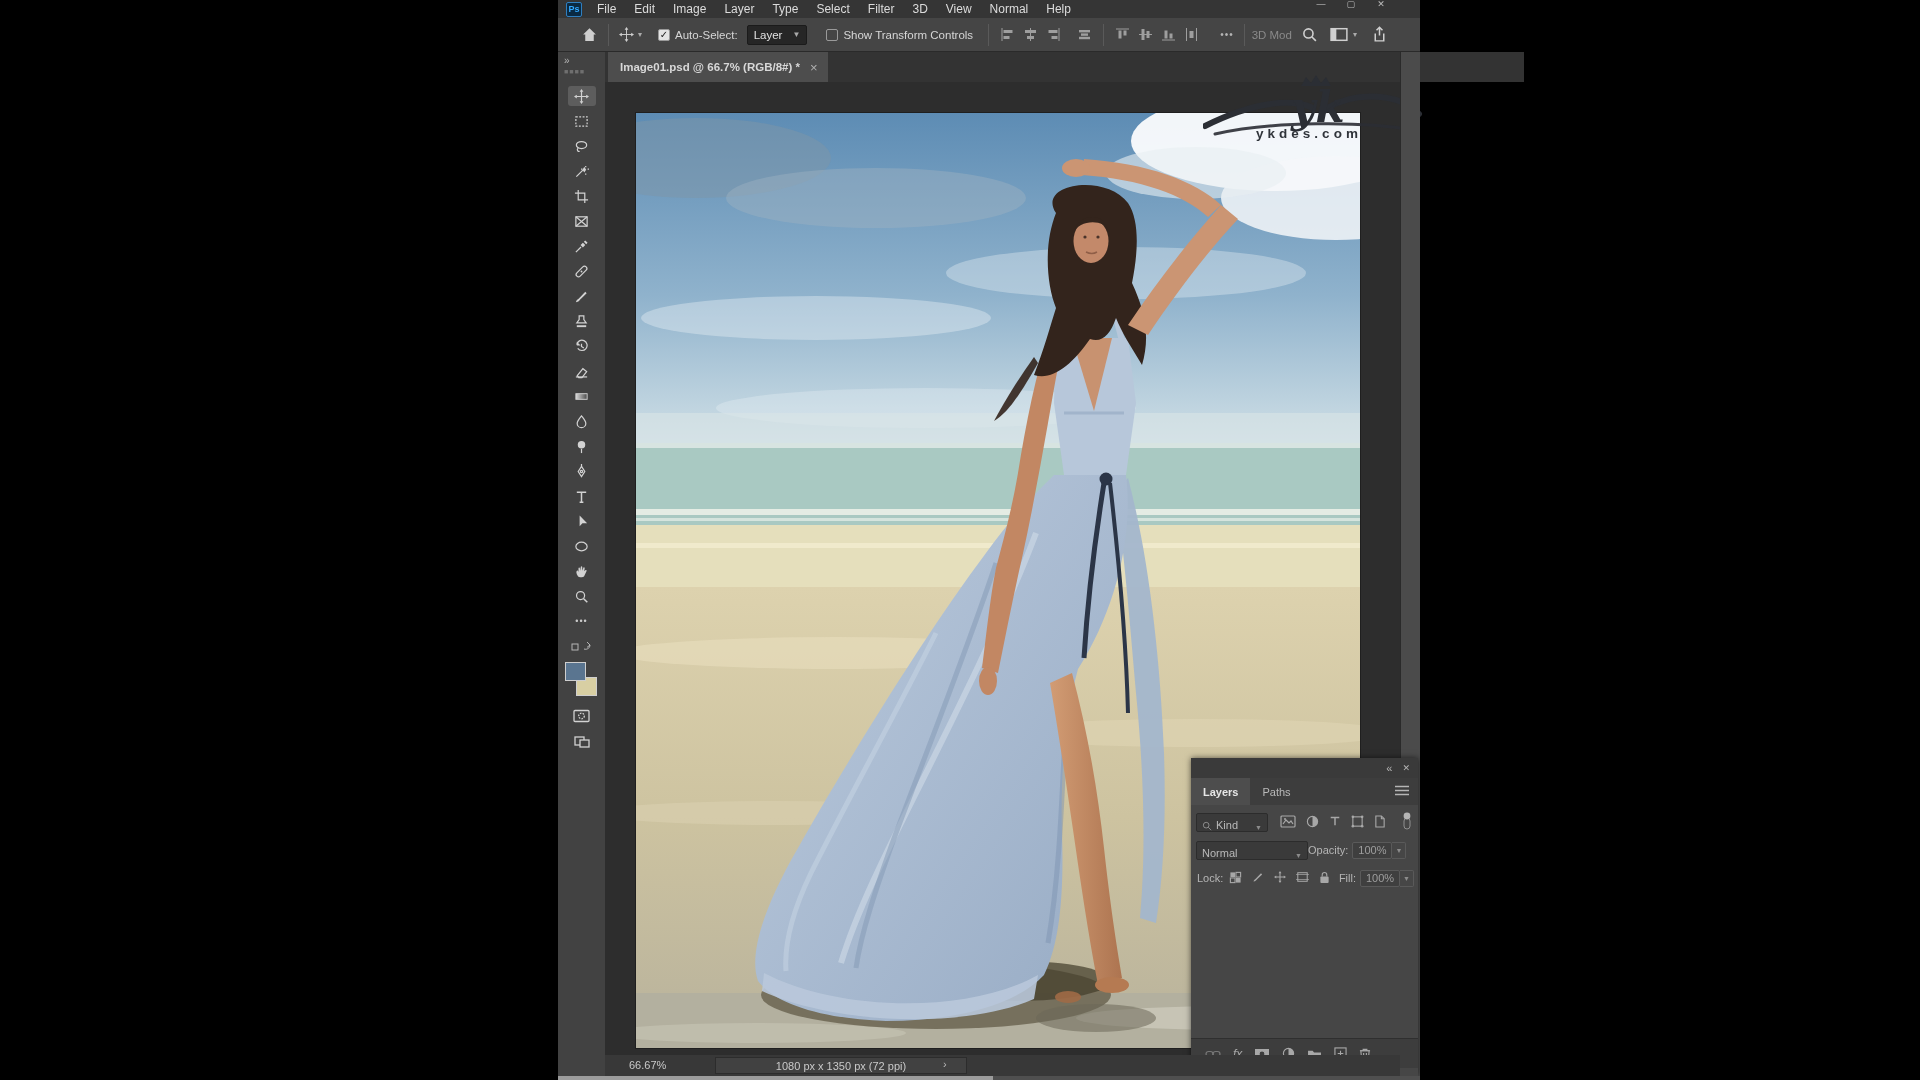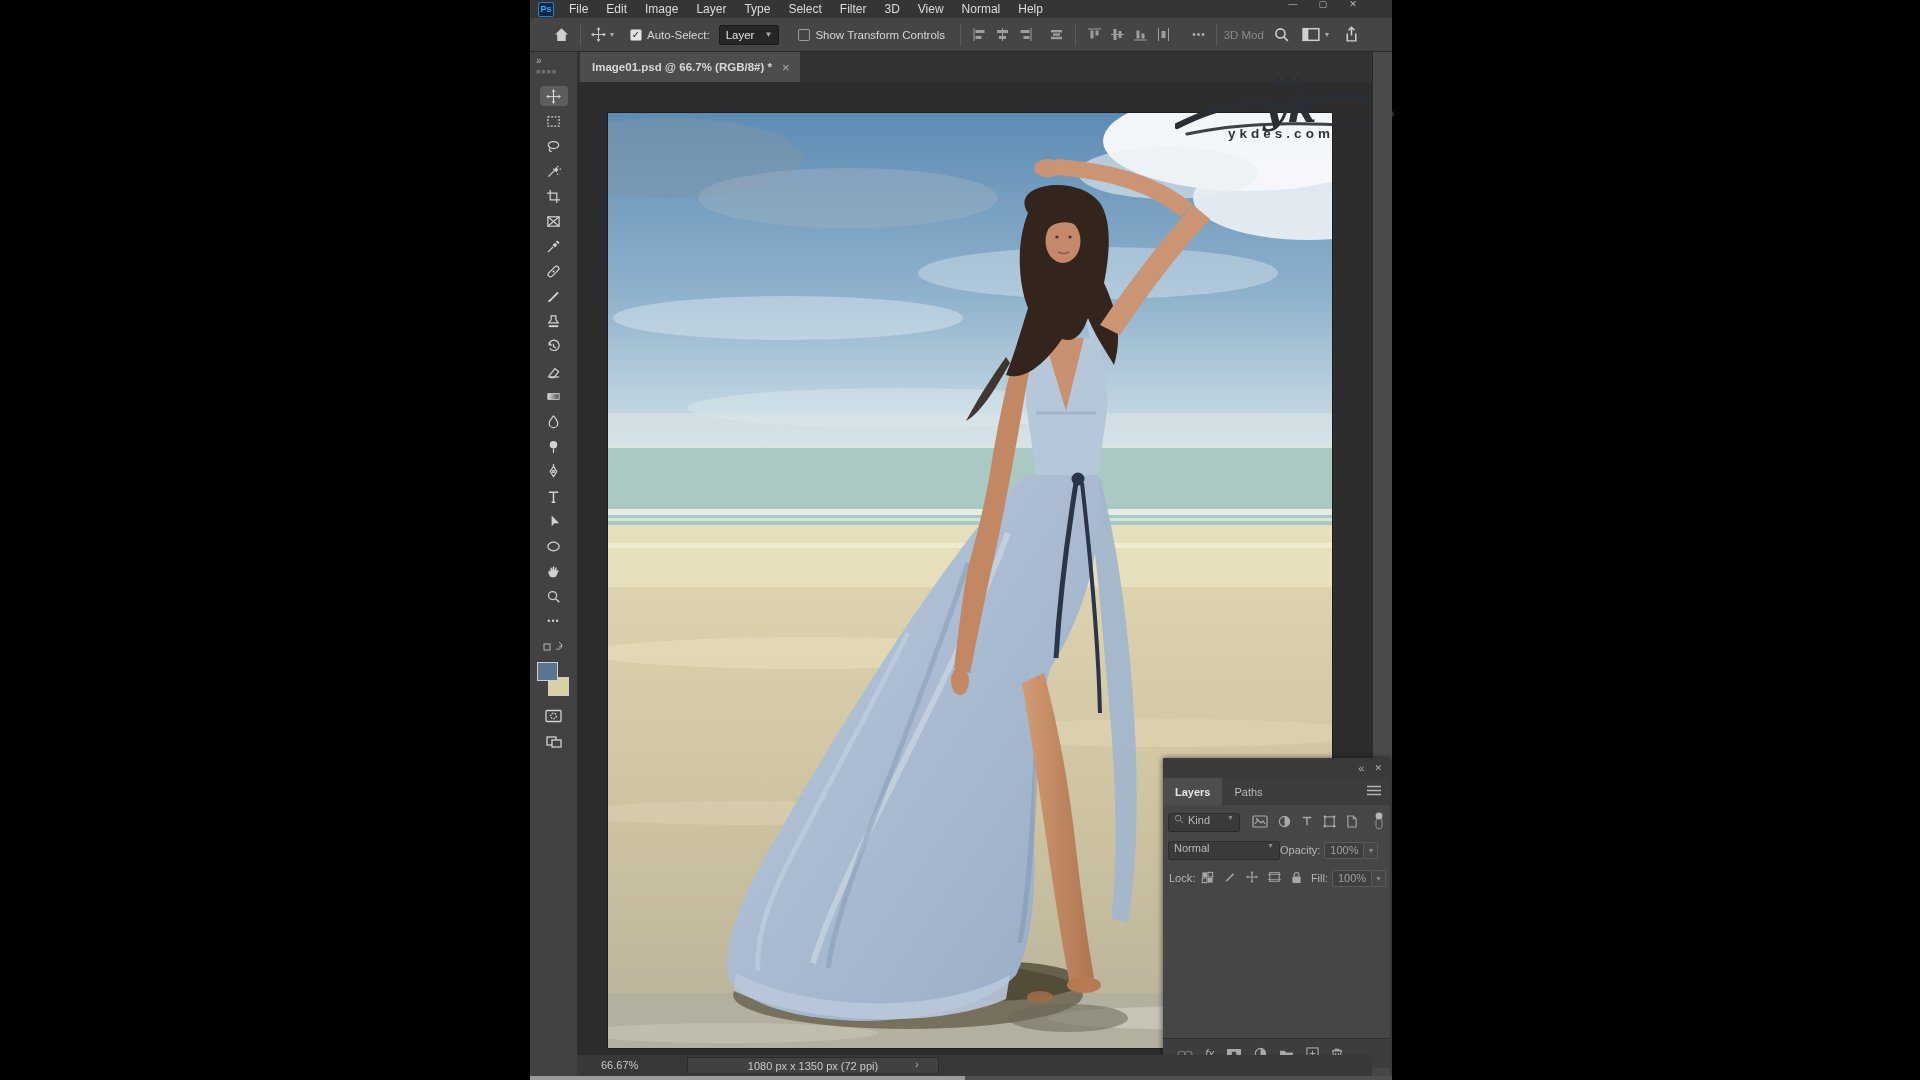--- a/index.html
+++ b/index.html
@@ -1,20 +1,20 @@
 <!DOCTYPE html>
 <html><head>
 <meta charset="utf-8">
 <style>
   * { margin:0; padding:0; box-sizing:border-box; }
   html,body { width:1920px; height:1080px; background:#000; overflow:hidden;
     font-family:"Liberation Sans", sans-serif; }
   .abs { position:absolute; }
   #stage { position:relative; width:1920px; height:1080px; background:#000; }
-  #app { position:absolute; left:530px; top:0; width:862px; height:1080px; background:#bef264; }
+  #app { position:absolute; left:558px; top:0; width:862px; height:1080px; background:#bef264; }
 
   
   .menubar { position:absolute; left:0; top:0; width:862px; height:18px; background:#353535;
     display:flex; align-items:center; color:#dcdcdc; font-size:12px; }
   .ps-logo { width:16px; height:15px; margin:0 6px 0 8px; background:#0a2a43; border:1px solid #2f7fc0;
     border-radius:2px; color:#31a8ff; font-size:9px; font-weight:bold; display:flex; align-items:center; justify-content:center; }
   .menu-item { padding:0 9px; height:18px; line-height:18px; cursor:default; }
   .winctl { position:absolute; top:0; height:10px; display:flex; align-items:flex-start; color:#bbb; font-size:9px; }
   .winctl span { width:30px; text-align:center; line-height:9px; }
 
@@ -26,21 +26,21 @@
   .chk { width:12px; height:12px; border:1px solid #9a9a9a; border-radius:2px; margin-right:5px;
     display:flex; align-items:center; justify-content:center; font-size:10px; color:#222; }
   .chk.on { background:#e4e4e4; }
   .dd { background:#262626; border:1px solid #1b1b1b; border-radius:2px; height:20px;
     display:flex; align-items:center; padding:0 6px; margin-left:6px; color:#e0e0e0; }
   .dd .car { margin-left:10px; color:#aaa; font-size:8px; }
   .dim { color:#8a8a8a; }
   svg.ic { display:block; }
 
   
-  .tabbar { position:absolute; left:47px; top:52px; width:815px; height:30px; background:#333; }
+  .tabbar { position:absolute; left:47px; top:52px; width:919px; height:30px; background:#333; }
   .doc-tab { position:absolute; left:3px; top:0; height:30px; padding:0 10px 0 12px; background:#4d4d4d;
     color:#d8d8d8; font-size:11.5px; font-weight:bold; display:flex; align-items:center; gap:10px; }
   .doc-tab .x { color:#b0b0b0; font-weight:normal; font-size:13px; }
   .tb-head { position:absolute; left:0; top:52px; width:47px; height:30px; background:#424242;
     color:#b5b5b5; font-size:10px; padding:3px 0 0 6px; letter-spacing:-1px; }
   .tb-grip { color:#6f6f6f; font-size:7px; letter-spacing:1px; margin-top:2px; }
 
   
   .toolbar { position:absolute; left:0; top:82px; width:47px; height:998px; background:#424242;
     display:flex; flex-direction:column; align-items:center; padding-top:4px; }
@@ -65,21 +65,21 @@
   
   .layers-panel { position:absolute; left:633px; top:758px; width:227px; height:318px; background:#464646;
     box-shadow:0 0 6px rgba(0,0,0,.6); color:#c9c9c9; font-size:11px; }
   .lp-collapse { position:absolute; left:0; top:0; width:227px; height:20px; background:#3a3a3a;
     display:flex; justify-content:flex-end; align-items:center; gap:10px; padding-right:8px; color:#b5b5b5; }
   .lp-tabs { position:absolute; left:0; top:20px; width:227px; height:27px; background:#3d3d3d; display:flex; }
   .lp-tab { padding:0 12px; height:27px; display:flex; align-items:center; color:#b9b9b9; }
   .lp-tab.act { background:#4d4d4d; color:#e6e6e6; font-weight:bold; }
   .lp-row { position:absolute; left:0; width:227px; display:flex; align-items:center; }
   .mini-dd { background:#3a3a3a; border:1px solid #2c2c2c; border-radius:2px; height:19px;
-    display:flex; align-items:flex-start; padding:0 5px; color:#b9b9b9; }
+    display:flex; align-items:flex-end; padding:0 5px; color:#b9b9b9; }
   .valbox { background:#3f3f3f; border:1px solid #5a5a5a; border-radius:2px; height:17px; width:40px;
     display:flex; align-items:center; justify-content:center; color:#9e9e9e; }
   .valcar { width:14px; height:17px; border:1px solid #5a5a5a; border-left:none; border-radius:0 2px 2px 0;
     display:flex; align-items:center; justify-content:center; color:#8b8b8b; font-size:7px; }
   .lp-ic { margin:0 5px; }
   .lp-ic svg { stroke:#a8a8a8; fill:none; stroke-width:1.2; }
   .layer-row { position:absolute; left:0; top:138px; width:227px; height:42px; background:#636363;
     display:flex; align-items:center; }
   .thumb { width:23px; height:30px; margin-left:8px; border:1px solid #cfcfcf;
     background:linear-gradient(#8fb6d0 0 45%, #e2dabd 45% 58%, #cdc09e 58% 100%); position:relative; }

